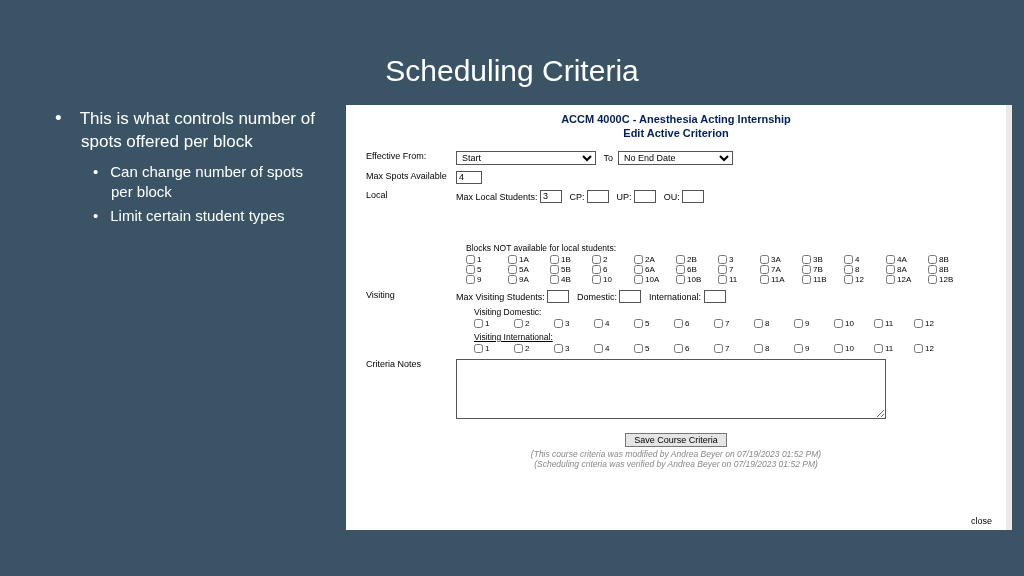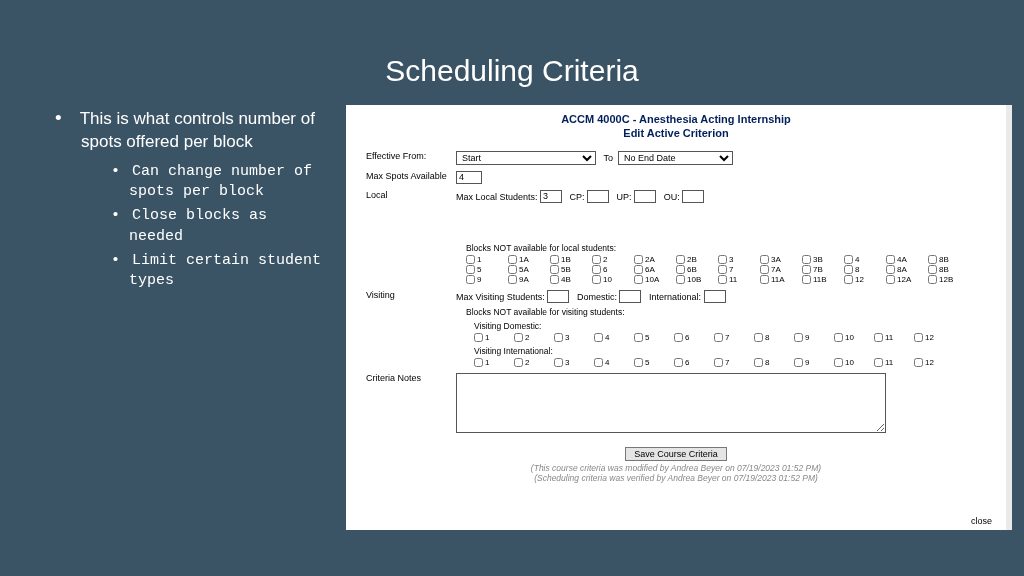--- a/index.html
+++ b/index.html
@@ -17,21 +17,21 @@
   padding-top: 12px;
   line-height: 1.3;
 }
 .content { display: flex; padding: 15px 12px 0 55px; justify-content: space-between; }
 .left { width: 310px; padding-right: 18px; font-size: 17px; line-height: 1.35; }
 .left ul { list-style: none; }
 .left > ul > li::before { content: "•"; margin-right: 18px; font-size: 19px; }
 .left > ul > li { padding-left: 0; text-indent: -26px; margin-left: 26px; }
 .sub { margin-top: 8px; margin-left: 30px; font-size: 15px; }
 .sub li::before { content: "•"; margin-right: 12px; }
-.sub li { text-indent: -18px; margin-left: 18px; margin-bottom: 4px; font-family: Liberation Mono, monospace; }
+.sub li { text-indent: -18px; margin-bottom: 4px; }
 
 .panel {
   width: 712px; height: 425px;
   background: #fff;
   color: #000;
   font-family: Arial, sans-serif;
   font-size: 9px;
   position: relative;
   border-right: 6px solid #eaeaea;
 }
@@ -67,21 +67,20 @@
   <br>
   <span>Scheduling Criteria</span>
 </div>
 
 <div class="content">
   <div class="left">
     <ul>
       <li><span>This is what controls number of spots offered per block</span>
         <ul class="sub">
           <li><span>Can change number of spots per block</span></li>
-          <li><span>Close blocks as needed</span></li>
           <li><span>Limit certain student types</span></li>
         </ul>
       </li>
     </ul>
   </div>
 
   <div class="panel">
     <div class="panel-inner">
       <div class="ptitle">
         <span>ACCM 4000C - Anesthesia Acting Internship</span><br>
@@ -262,21 +261,20 @@
         </div>
       </div>
 
       <div class="row">
         <div class="lbl">Visiting</div>
         <div class="fields">
           <span>Max Visiting Students:</span>
           <input type="text" class="t-xs" style="">
           &nbsp;&nbsp;<span>Domestic:</span> <input type="text" class="t-xs" style="">
           &nbsp;&nbsp;<span>International:</span> <input type="text" class="t-xs" style="">
-          <div class="sublabel" style="padding-left:10px;">Blocks NOT available for visiting students:</div>
           <div class="sublabel" style="padding-left:18px;">Visiting Domestic:</div>
           <div class="chkgrid chkgrid2" style="padding-left:18px;">
               <span class="chkitem">
                 <input type="checkbox" style="">
                 <span>1</span>
               </span>
               <span class="chkitem">
                 <input type="checkbox" style="">
                 <span>2</span>
               </span>
@@ -314,21 +312,21 @@
               </span>
               <span class="chkitem">
                 <input type="checkbox" style="">
                 <span>11</span>
               </span>
               <span class="chkitem">
                 <input type="checkbox" style="">
                 <span>12</span>
               </span>
             </div>
-          <div class="sublabel" style="padding-left:18px;">Visiting International:</div>
+          <div class="sublabel" style="padding-left:18px;text-decoration:underline;">Visiting International:</div>
           <div class="chkgrid chkgrid2" style="padding-left:18px;">
               <span class="chkitem">
                 <input type="checkbox" style="">
                 <span>1</span>
               </span>
               <span class="chkitem">
                 <input type="checkbox" style="">
                 <span>2</span>
               </span>
               <span class="chkitem">

